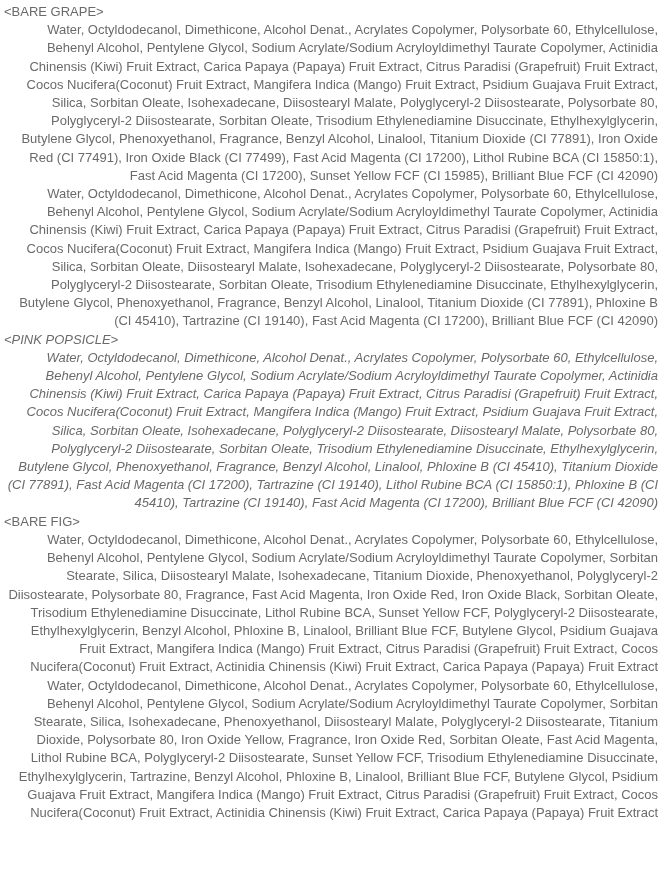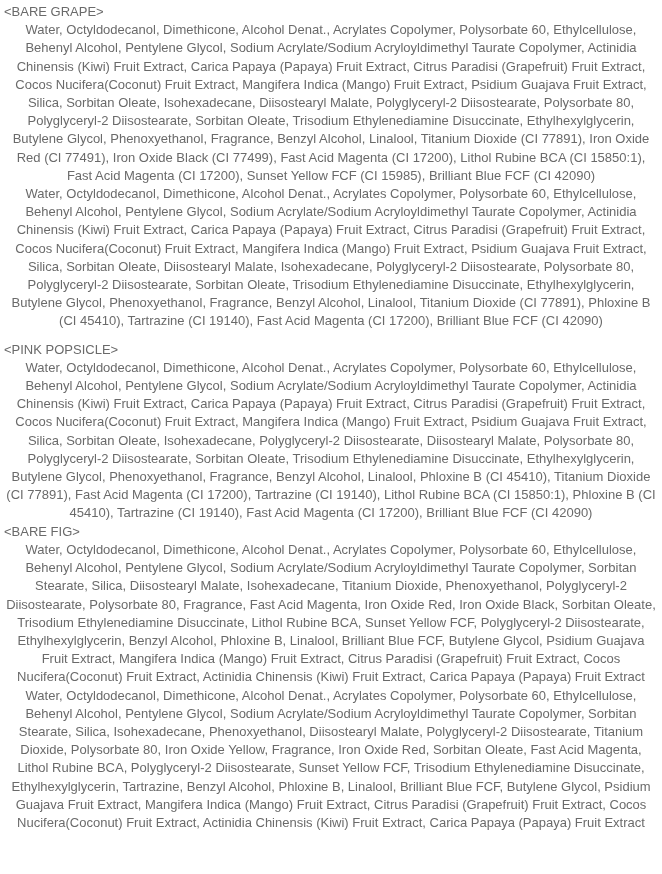--- a/index.html
+++ b/index.html
@@ -16,29 +16,29 @@
     font-family: "Liberation Sans", sans-serif;
     font-size: 13px;
     line-height: 18.2px;
     color: #6a6a6a;
     overflow: hidden;
   }
   .shade-section {
     margin: 0;
   }
   .shade-section.gap-before {
-    margin-top: 10px;
+    font-style: italic;
   }
   .shade-heading {
     font-weight: normal;
     white-space: nowrap;
   }
   .ingredient-list {
     margin: 0;
-    text-align: center;
+    text-align: right;
     word-spacing: 0;
   }
 </style>
 </head>
 <body>
 
 <div class="page">
 
   <div class="shade-section">
     <div class="shade-heading">&lt;BARE GRAPE&gt;</div>

